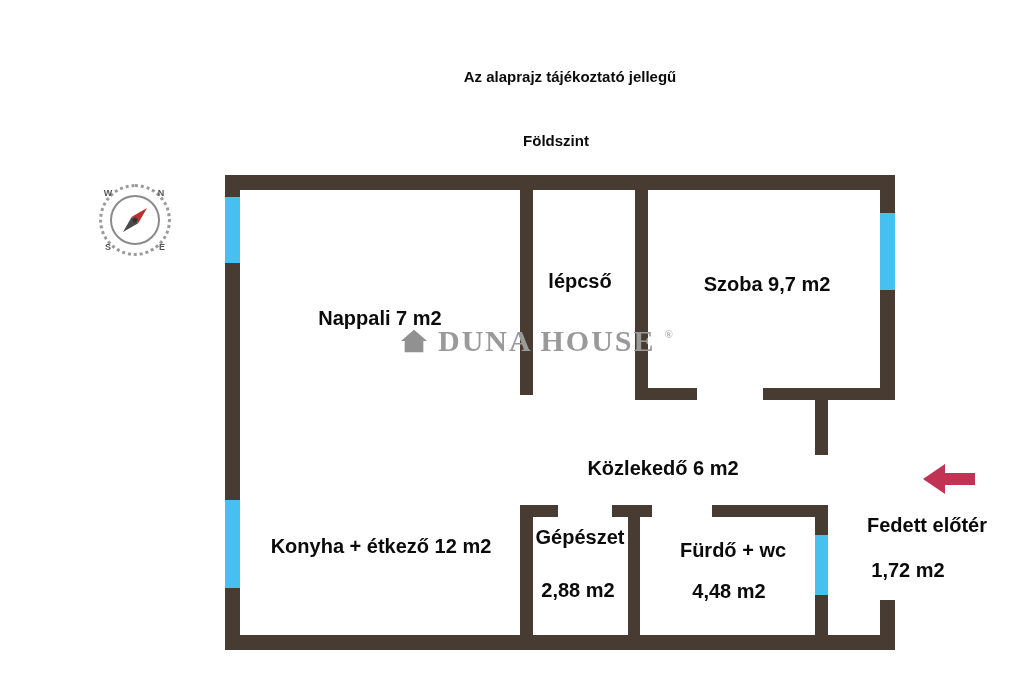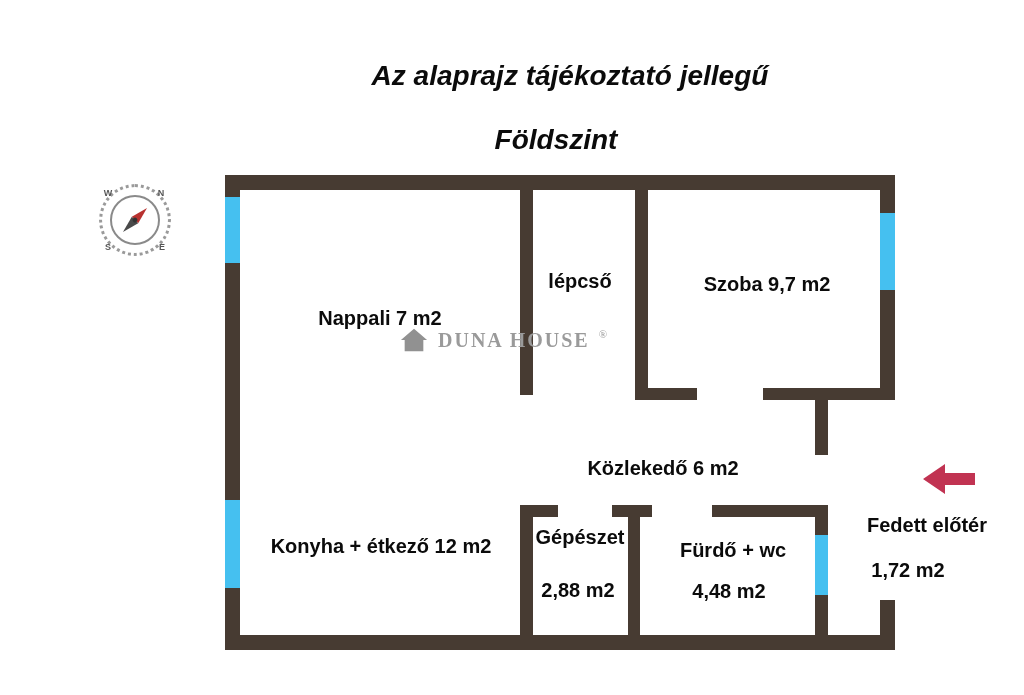--- a/index.html
+++ b/index.html
@@ -2,40 +2,40 @@
 <html><head>
 <meta charset="utf-8">
 <style>
   html,body{margin:0;padding:0;background:#ffffff;}
   #stage{
     position:relative;width:1024px;height:695px;background:#ffffff;
     overflow:hidden;font-family:"Liberation Sans",sans-serif;
   }
   .title{
     position:absolute;transform:translate(-50%,-50%);
-    font-size:28px;font-weight:bold;color:#0b0b0b;white-space:nowrap;font-style:italic;
+    font-size:15px;font-weight:bold;color:#0b0b0b;white-space:nowrap;
   }
   .room-label{
     position:absolute;transform:translate(-50%,-50%);
     font-size:20px;font-weight:bold;color:#0b0b0b;white-space:nowrap;
   }
   .wall{position:absolute;background:#473b32;}
   .window{position:absolute;background:#45c0f0;}
 
   
   .compass{position:absolute;left:95px;top:180px;width:80px;height:80px;}
   .compass .ring{position:absolute;inset:4px;border:3px dotted #9a9a9a;border-radius:50%;}
   .compass .inner{position:absolute;inset:15px;border:2px solid #8a8a8a;border-radius:50%;background:#fff;}
   .compass .needle{position:absolute;inset:15px;}
   .compass .dir{position:absolute;transform:translate(-50%,-50%);font-size:9px;color:#555;font-weight:bold;}
 
   
   .watermark{position:absolute;left:399px;top:326px;display:flex;align-items:center;gap:9px;}
   .watermark .brand{
-    font-family:"Liberation Serif",serif;font-size:20px;letter-spacing:2px;
+    font-family:"Liberation Serif",serif;font-size:30px;letter-spacing:2px;
     font-weight:600;color:#9a9a9a;line-height:1;
   }
   .watermark .reg{font-family:"Liberation Serif",serif;font-size:11px;color:#9a9a9a;align-self:flex-start;margin-top:2px;}
 
   .entrance-arrow{position:absolute;left:923px;top:464px;width:52px;height:30px;}
 </style>
 </head>
 <body>
 
 <div id="stage">

